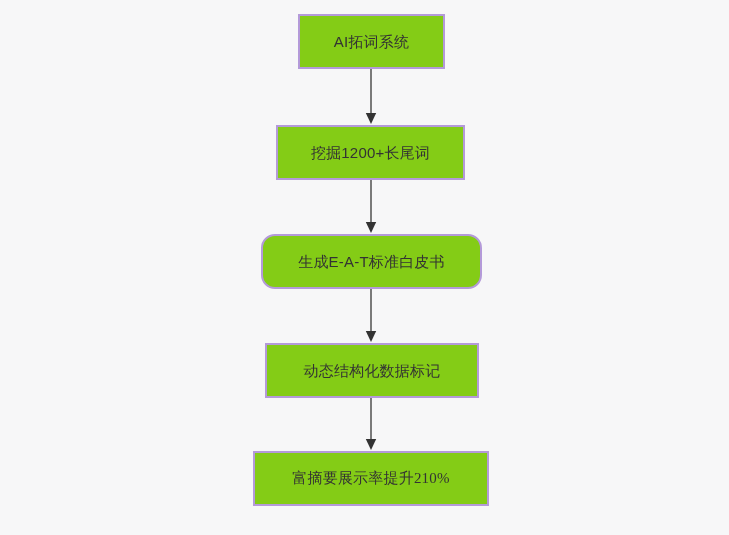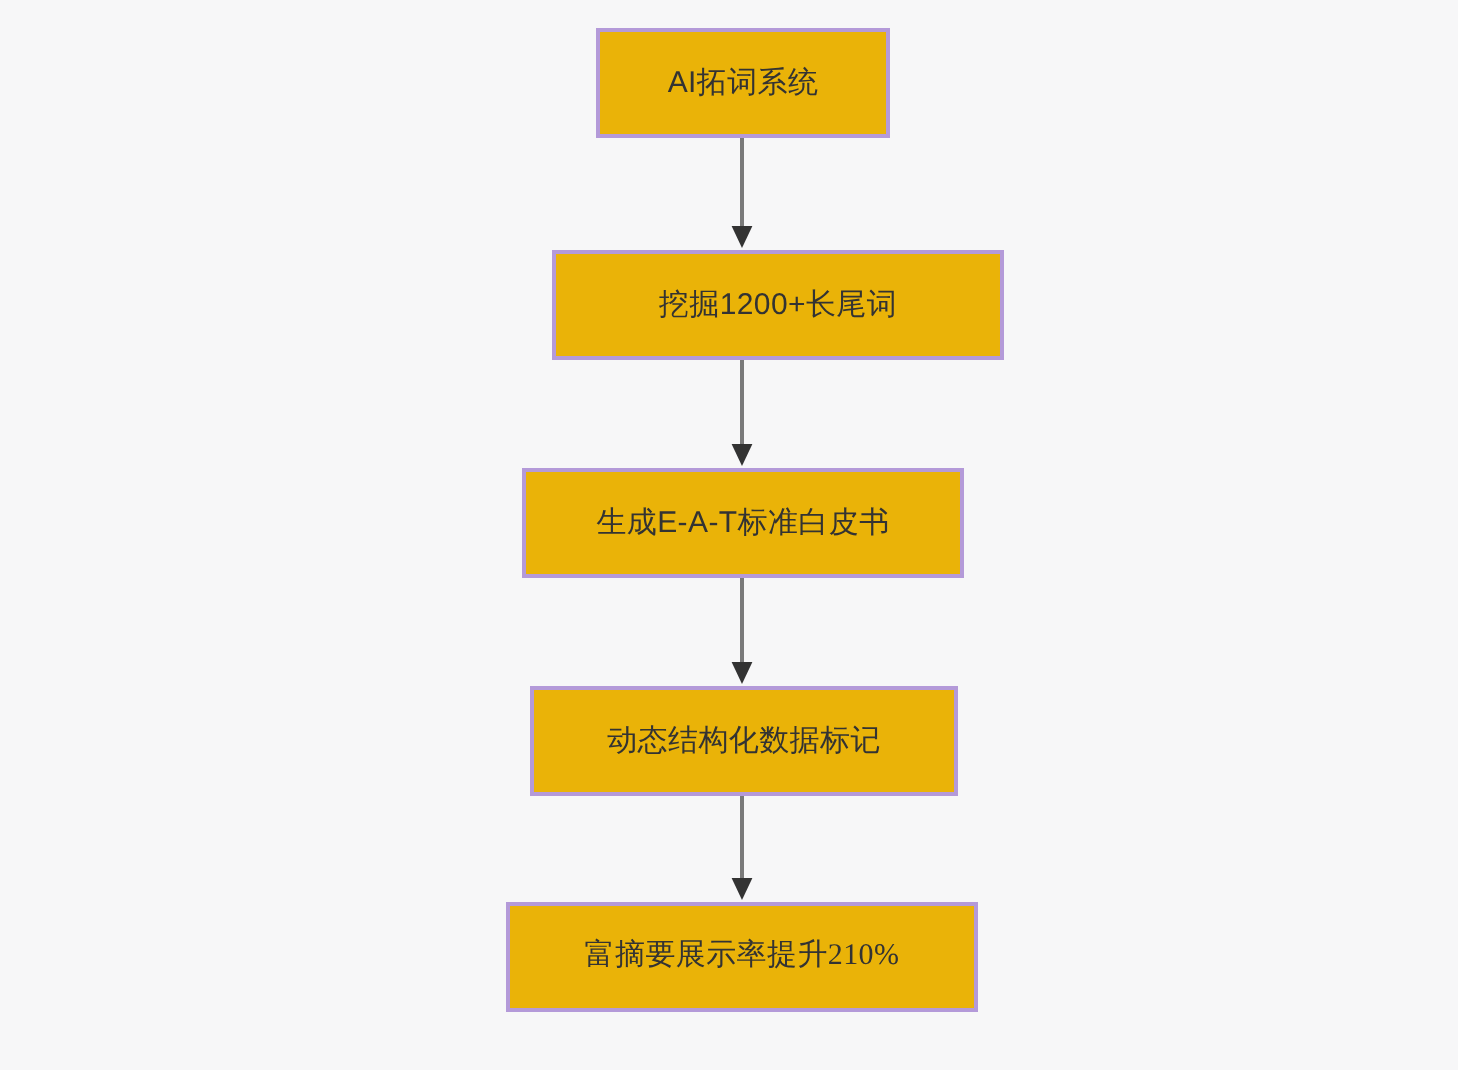--- a/index.html
+++ b/index.html
@@ -18,21 +18,21 @@
   #flow-canvas {
     position: relative;
     width: 729px;
     height: 535px;
     background: #f7f7f8;
   }
 
   .node {
     position: absolute;
     box-sizing: border-box;
-    background: #eab308;
+    background: #84cc16;
     border: 2px solid #b49ad9;
     border-radius: 0;
     display: flex;
     align-items: center;
     justify-content: center;
     height: 55px;
   }
 
   .node-label {
     font-size: 15px;
@@ -49,22 +49,22 @@
     width: 12px;
     pointer-events: none;
   }
   .connector svg {
     display: block;
     overflow: visible;
   }
 
   
   #node-0 { left: 298px; top: 14px;  width: 147px; }
-  #node-1 { left: 276px; top: 125px; width: 226px; }
-  #node-2 { left: 261px; top: 234px; width: 221px; }
+  #node-1 { left: 276px; top: 125px; width: 189px; }
+  #node-2 { left: 261px; top: 234px; width: 221px; border-radius: 14px; }
   #node-3 { left: 265px; top: 343px; width: 214px; }
   #node-4 { left: 253px; top: 451px; width: 236px; font-family: Liberation Serif, serif; }
 
   
   #connector-0 { left: 365px; top: 69px;  height: 56px; }
   #connector-1 { left: 365px; top: 180px; height: 54px; }
   #connector-2 { left: 365px; top: 289px; height: 54px; }
   #connector-3 { left: 365px; top: 398px; height: 53px; }
 </style>
 </head>

